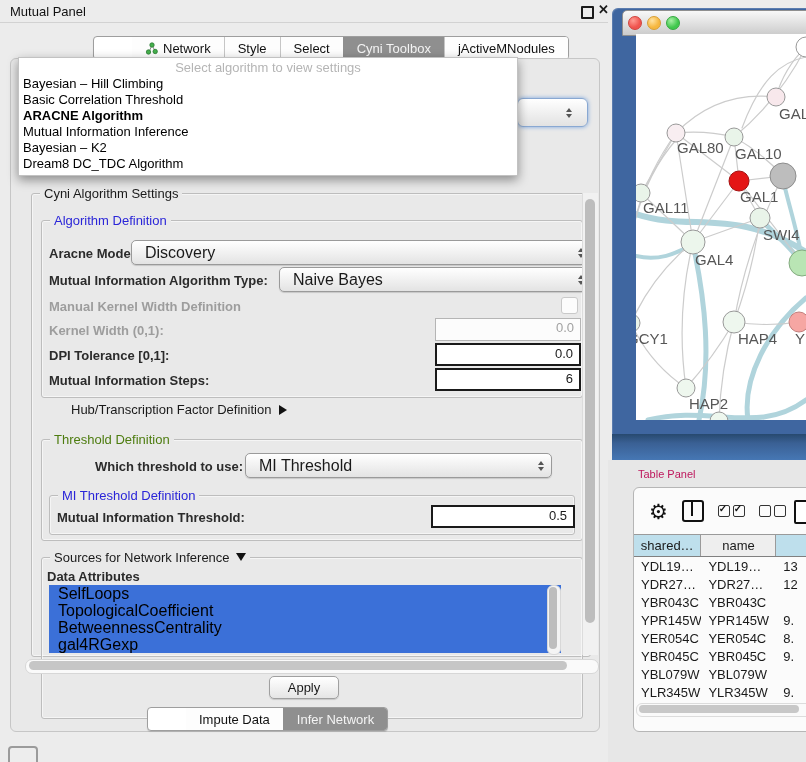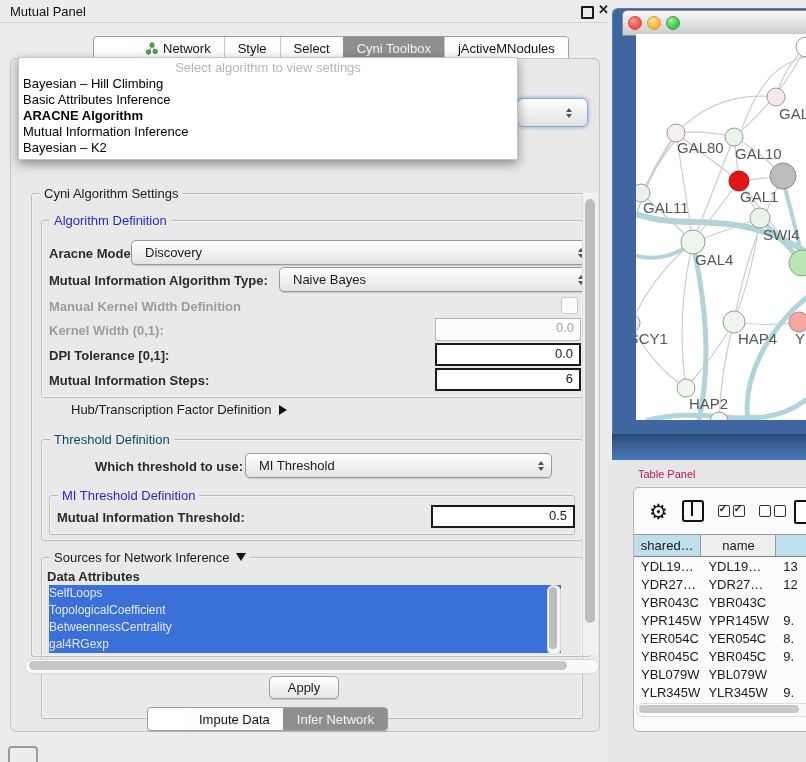--- a/index.html
+++ b/index.html
@@ -35,45 +35,45 @@
 
   
   .combo-frag{left:516px;top:97px;width:61px;height:27px;background:linear-gradient(#ffffff,#e2e2e2);
               border:1px solid #89a8d2;border-radius:6px;box-shadow:0 0 4px #79a4dd;z-index:5;
               display:flex;align-items:center;justify-content:flex-end;padding-right:8px;}
 
   
   .group{border:1px solid #bdbdbd;border-radius:3px;box-shadow:inset 0 0 0 1px rgba(255,255,255,.55);}
   .legend{position:absolute;top:-8px;left:8px;background:#e9e9e9;padding:0 4px;font-size:13px;white-space:nowrap;}
   .legend.blue{color:#2a25d8;}
-  .legend.green{color:#0c4a6e;}
+  .legend.green{color:#4d7c0f;}
 
   .lbl{position:absolute;font-size:13px;font-weight:bold;color:#2b2b2b;white-space:nowrap;}
   .lbl.gray{color:#9d9d9d;}
 
   .combo{position:absolute;height:23px;border:1px solid #9a9a9a;border-radius:5px;
          background:linear-gradient(#ffffff,#e3e3e3);display:flex;align-items:center;
-         font-size:13px;padding-left:13px;box-shadow:0 1px 1px rgba(0,0,0,.15);}
+         font-size:16px;padding-left:13px;box-shadow:0 1px 1px rgba(0,0,0,.15);}
   .arrows{margin-left:auto;display:flex;flex-direction:column;align-items:center;gap:2px;padding-right:7px;}
   .tri-up{width:0;height:0;border-left:3.5px solid transparent;border-right:3.5px solid transparent;border-bottom:4px solid #555;}
   .tri-down{width:0;height:0;border-left:3.5px solid transparent;border-right:3.5px solid transparent;border-top:4px solid #555;}
 
   .field{position:absolute;height:18px;border:2px solid #1a1a1a;background:#fff;font-size:13px;
          text-align:right;padding:1px 6px 0 6px;}
   .field.disabled{border:1px solid #b5b5b5;color:#a2a2a2;background:#fcfcfc;height:20px;}
 
   .checkbox{position:absolute;width:15px;height:15px;border:1px solid #c9c9c9;border-radius:3px;background:#fcfcfc;}
 
   .hub-arrow{display:inline-block;width:0;height:0;border-top:5.5px solid transparent;
              border-bottom:5.5px solid transparent;border-left:8px solid #111;margin-left:8px;vertical-align:-1px;}
   .src-arrow{display:inline-block;width:0;height:0;border-left:5.5px solid transparent;
              border-right:5.5px solid transparent;border-top:8px solid #111;margin-left:6px;vertical-align:1px;}
 
   .attr-list{position:absolute;left:38px;top:584px;width:512px;}
-  .attr-item{height:17px;line-height:17px;background:#3b70d8;color:#e5e5e5;font-size:12px;padding-left:0;}
+  .attr-item{height:17px;line-height:17px;background:#3b70d8;color:#000000;font-size:16px;padding-left:9px;}
   .attr-scroll{position:absolute;left:536px;top:584px;width:12px;height:68px;background:#f4f4f4;border:1px solid #d8d8d8;border-radius:6px;}
   .attr-thumb{position:absolute;left:1px;top:1px;width:8px;height:62px;background:#bdbdbd;border-radius:5px;}
 
   .vscroll{left:581px;top:192px;width:15px;height:462px;background:#f1f1f1;border-left:1px solid #dcdcdc;}
   .vscroll-thumb{position:absolute;left:2px;top:6px;width:10px;height:424px;background:#bdbdbd;border-radius:6px;}
   .hscroll{left:14px;top:658px;width:572px;height:13px;background:#fafafa;border:1px solid #d7d7d7;border-radius:7px;}
   .hscroll-thumb{position:absolute;left:3px;top:1px;width:538px;height:9px;background:#c6c6c6;border-radius:5px;}
 
   .btn{position:absolute;height:21px;border:1px solid #a0a0a0;border-radius:5px;
        background:linear-gradient(#ffffff,#e5e5e5);font-size:13px;display:flex;align-items:center;
@@ -255,24 +255,25 @@
     <div class="abs hscroll" style="left:14px;top:600px;">
       <div class="hscroll-thumb"></div>
     </div>
 
     <div class="btn" style="left:258px;top:617px;width:68px;">Apply</div>
   </div>
 
   <div class="abs popup" id="algo-popup">
     <div class="popup-prompt">Select algorithm to view settings</div>
   <div class="popup-item">Bayesian – Hill Climbing</div>
-      <div class="popup-item">Basic Attributes Inference</div>
+      <div class="popup-item">Basic Correlation Threshold</div>
       <div class="popup-item bold">ARACNE Algorithm</div>
       <div class="popup-item">Mutual Information Inference</div>
       <div class="popup-item">Bayesian – K2</div>
+      <div class="popup-item">Dream8 DC_TDC Algorithm</div>
     </div>
 
   <div class="abs tabbar bottom-tabs" id="bottom-tabs">
       <div class="tab">
         <span>Impute Data</span>
       </div>
       <div class="tab selected">
         <span>Infer Network</span>
       </div>
     </div>

